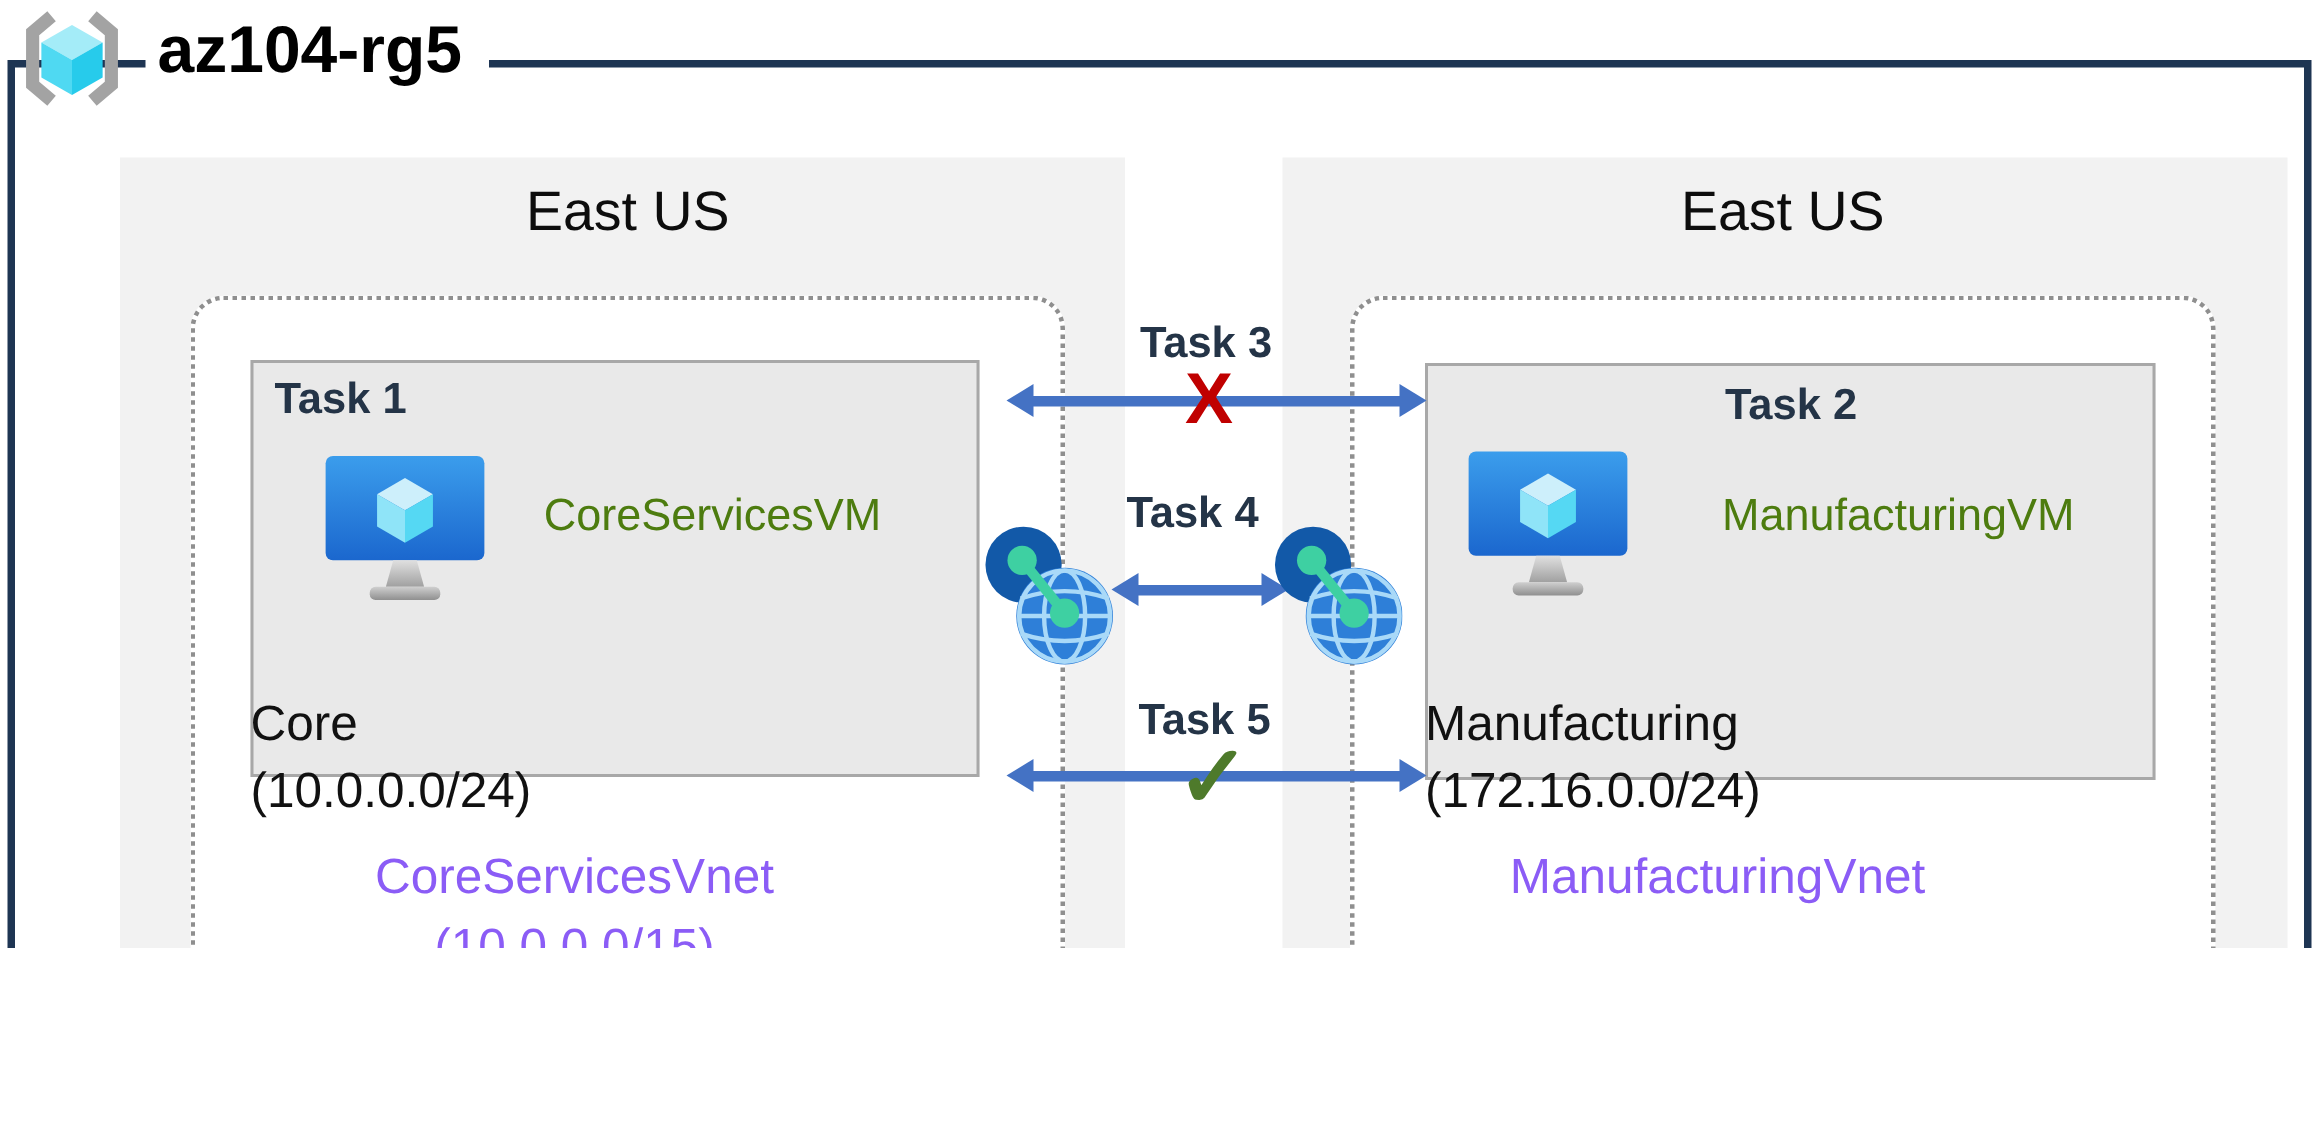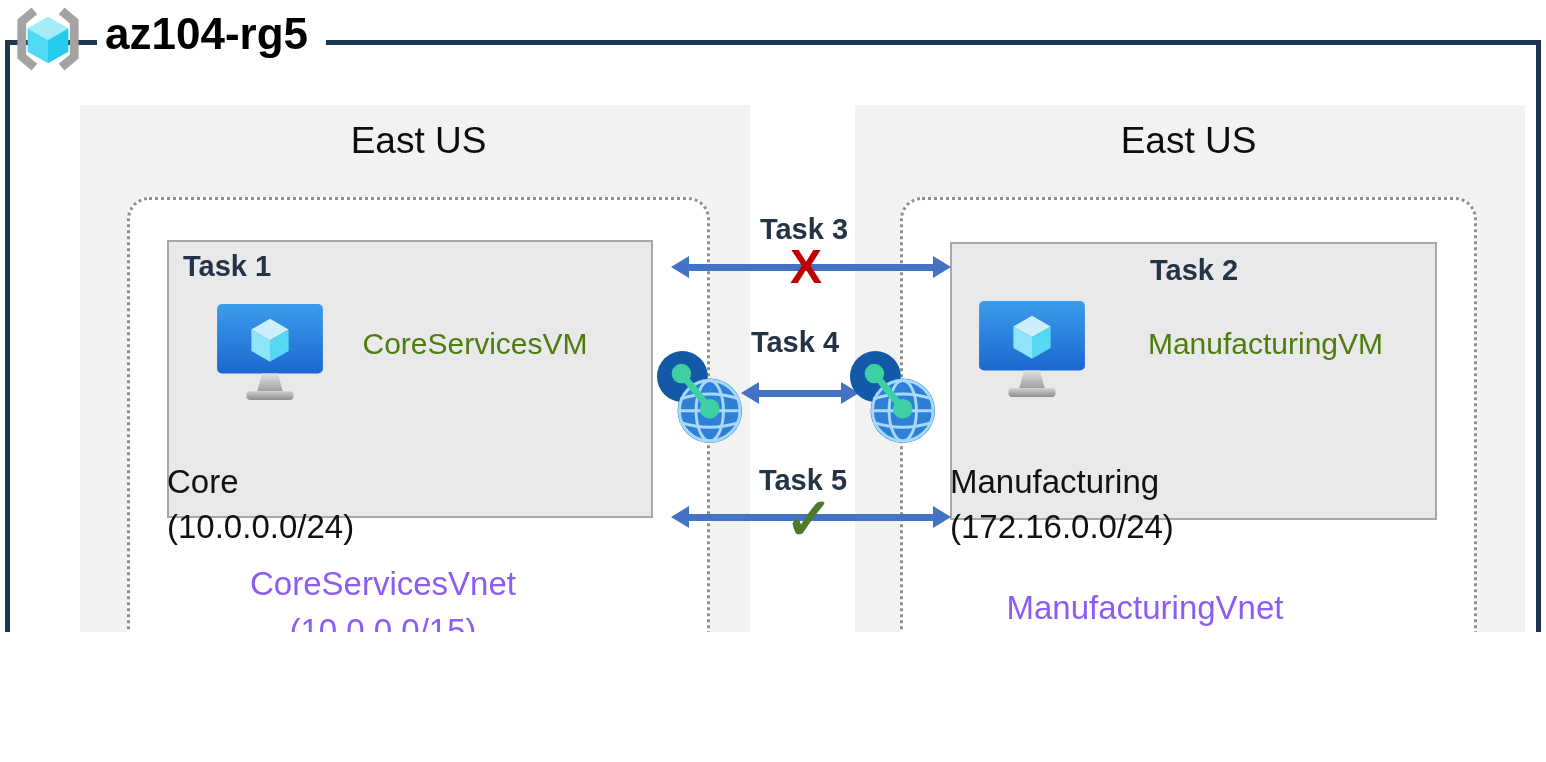--- a/index.html
+++ b/index.html
@@ -52,21 +52,21 @@
     position:absolute; top:420px; font-size:33px; line-height:45px;
     text-align:left; color:#111;margin-top:39px;
   }
   .sl-left  { left:167px; width:486px; }
   .sl-right { left:950px; width:487px; }
   .vnet-label {
     position:absolute; top:560px; font-size:33px; line-height:47px;
     text-align:center; color:#8b5cf6;
   }
   .vl-left  { left:118px; width:530px; }
-  .vl-right { left:900px; width:490px;margin-top:24px; }
+  .vl-right { left:900px; width:490px; }
   .vnet-icon { position:absolute; top:647px; }
   .vni-left  { left:612px; }
   .vni-right { left:1390px; }
   
   .conn-label {
     position:absolute; width:200px; text-align:center;
     font-size:29px; font-weight:bold; color:#243447;
   }
   .t3 { left:704px; top:213px; }
   .t4 { left:695px; top:326px; }

